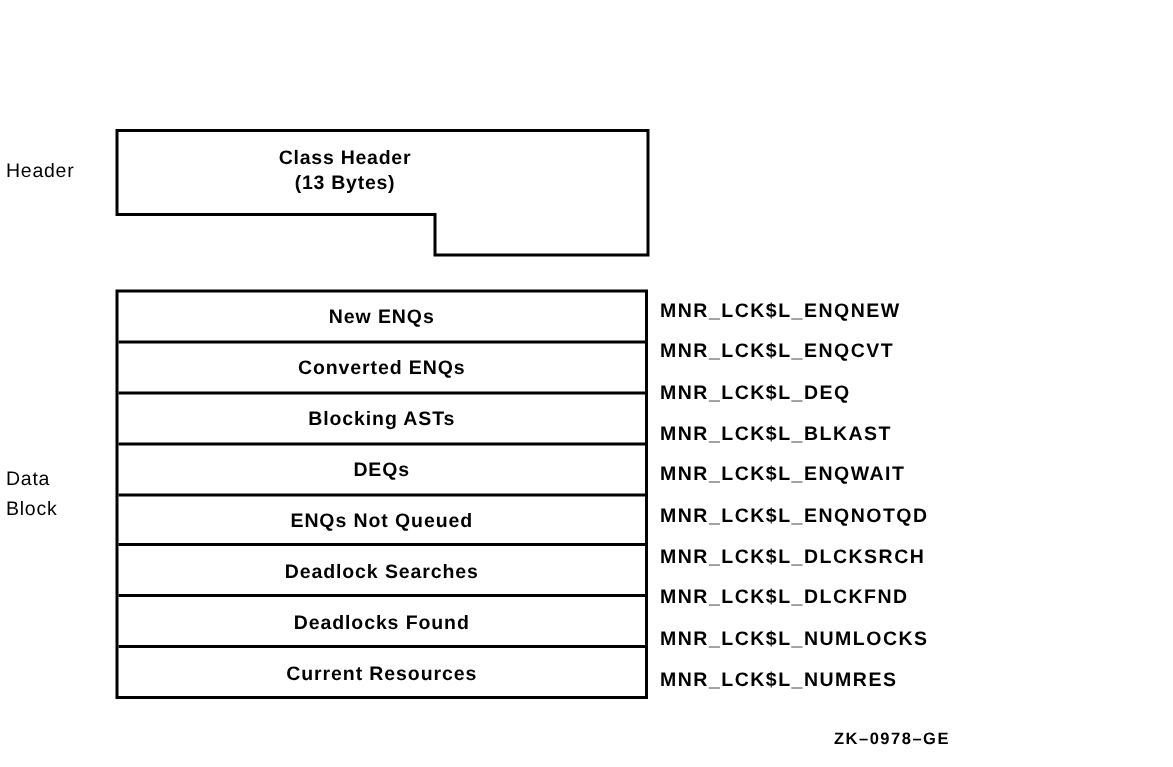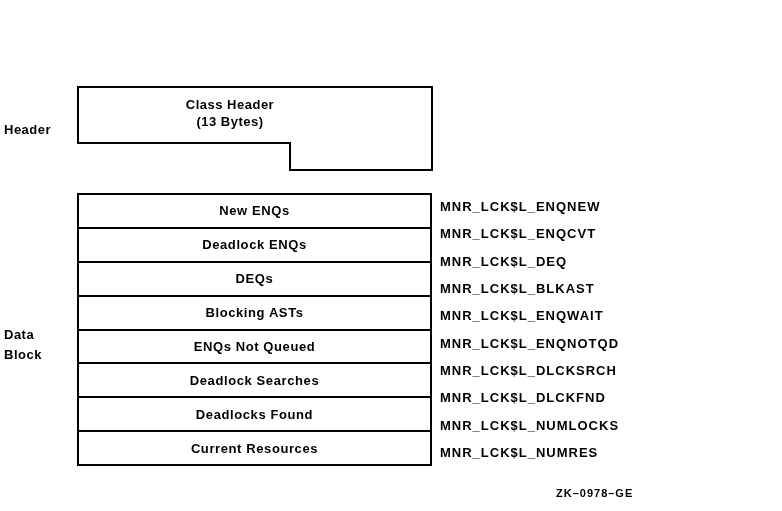--- a/index.html
+++ b/index.html
@@ -12,25 +12,24 @@
     width: 782px;
     height: 511px;
     background: #ffffff;
     font-family: "Liberation Sans", "DejaVu Sans", sans-serif;
     color: #000000;
     overflow: hidden;
   }
   .side-label {
     position: absolute;
     font-size: 13px;
-    font-weight: 700;
+    font-weight: 400;
     letter-spacing: 0.5px;
     line-height: 20px;
     white-space: pre;
-    margin-top: 16px;
   }
   .header-label { left: 4px; top: 104px; }
   .datablock-label { left: 4px; top: 309px; }
 
   .header-box-svg {
     position: absolute;
     left: 0;
     top: 0;
   }
   .class-header-text {
@@ -114,27 +113,27 @@
   <div class="class-header-text">
     <div>Class Header</div>
     <div>(13 Bytes)</div>
   </div>
 
   <div class="data-table">
     <div class="data-row">
         <span>New ENQs</span>
       </div>
     <div class="data-row">
-        <span>Deadlock ENQs</span>
+        <span>Converted ENQs</span>
+      </div>
+    <div class="data-row">
+        <span>Blocking ASTs</span>
       </div>
     <div class="data-row">
         <span>DEQs</span>
-      </div>
-    <div class="data-row">
-        <span>Blocking ASTs</span>
       </div>
     <div class="data-row">
         <span>ENQs Not Queued</span>
       </div>
     <div class="data-row">
         <span>Deadlock Searches</span>
       </div>
     <div class="data-row">
         <span>Deadlocks Found</span>
       </div>

